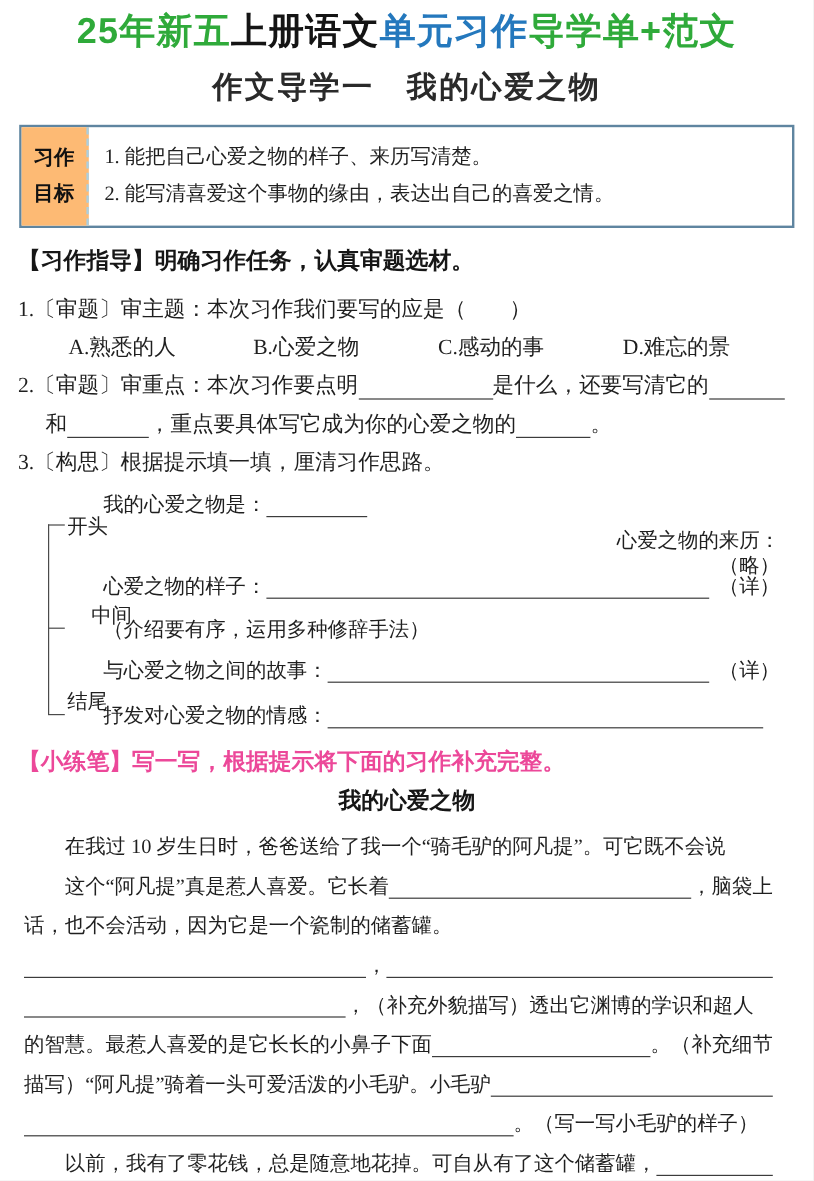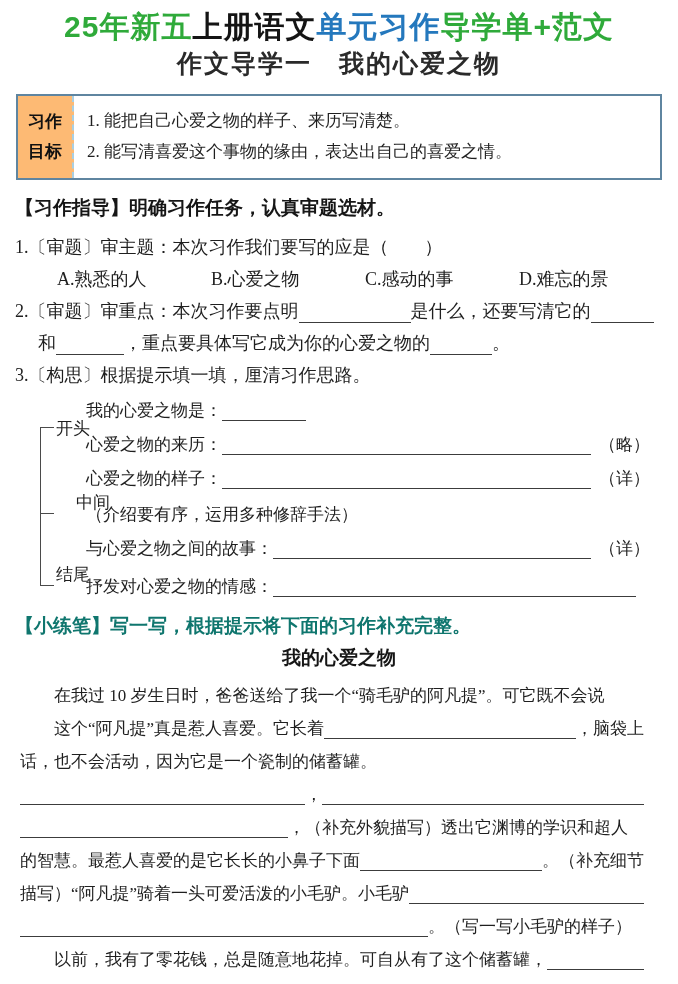--- a/index.html
+++ b/index.html
@@ -11,21 +11,21 @@
   
   .title1{
     margin-top:8px;text-align:center;font-size:30px;font-weight:bold;
     font-family:"Liberation Sans","DejaVu Sans",sans-serif;letter-spacing:1px;line-height:38px;
   }
   .c-green{color:#2faa3a;}
   .c-black{color:#141414;}
   .c-blue{color:#2478bd;}
   .title2{
     text-align:center;font-size:25px;font-weight:bold;color:#2a2a2a;
-    font-family:"Liberation Sans","DejaVu Sans",sans-serif;line-height:30px;margin-top:2px;letter-spacing:2px;
+    font-family:"Liberation Sans","DejaVu Sans",sans-serif;line-height:30px;margin-top:12px;letter-spacing:2px;
   }
   
   .goalbox{
     margin:16px 16px 0 16px;border:2px solid #5f85a0;display:flex;align-items:stretch;
   }
   .goalbox-label{
     width:54px;background:#fdba74;border-right:2px dashed #a9cfe2;
     display:flex;flex-direction:column;justify-content:center;align-items:center;
     font-family:"Liberation Sans","DejaVu Sans",sans-serif;font-weight:bold;font-size:17px;line-height:30px;color:#111;
   }
@@ -46,21 +46,21 @@
   
   .outline{position:relative;height:210px;margin-top:4px;font-size:17px;}
   .o-row{position:absolute;left:86px;right:28px;display:flex;align-items:flex-end;height:24px;}
   .o-row .t{line-height:1.2;white-space:pre;}
   .o-row .tag{line-height:1.2;white-space:pre;margin-left:8px;}
   .o-label{position:absolute;left:56px;height:24px;display:flex;align-items:flex-end;line-height:1.2;font-size:17px;}
   .vline{position:absolute;left:40px;width:0;border-left:1.5px solid #4a4a4a;}
   .tick{position:absolute;left:40px;width:14px;height:0;border-top:1.5px solid #4a4a4a;}
   
   .p-heading{
-    padding-left:15px;margin-top:12px;font-size:19px;font-weight:bold;color:#0f766e;line-height:26px;
+    padding-left:15px;margin-top:12px;font-size:19px;font-weight:bold;color:#ec4899;line-height:26px;
     font-family:"Liberation Sans","DejaVu Sans",sans-serif;
   }
   .essay-title{
     text-align:center;font-size:19px;font-weight:bold;color:#161616;margin-top:6px;line-height:26px;
     font-family:"Liberation Sans","DejaVu Sans",sans-serif;
   }
   .essay{padding:2px 34px 0 20px;}
   .eline{display:flex;align-items:flex-end;height:33px;font-size:17px;}
   .eline .t{line-height:1.25;white-space:pre;}
   .indent{padding-left:34px;}
@@ -127,21 +127,21 @@
     <div class="tick" style="top:194px;"></div>
 
     <div class="o-label" style="top:24px;">开头</div>
     <div class="o-label" style="top:98px;margin-left:20px;">中间</div>
     <div class="o-label" style="top:170px;">结尾</div>
 
     <div class="o-row" style="top:6px;">
       <span class="t">我的心爱之物是：</span>
       <span class="bl" style="width:84px;"></span>
     </div>
-    <div class="o-row" style="top:40px;">
+    <div class="o-row" style="top:40px;flex-direction:column;">
       <span class="t">心爱之物的来历：</span>
       <span class="bl grow"></span>
       <span class="tag t">（略）</span>
     </div>
     <div class="o-row" style="top:74px;">
       <span class="t">心爱之物的样子：</span>
       <span class="bl grow"></span>
       <span class="tag t">（详）</span>
     </div>
     <div class="o-row" style="top:110px;">

